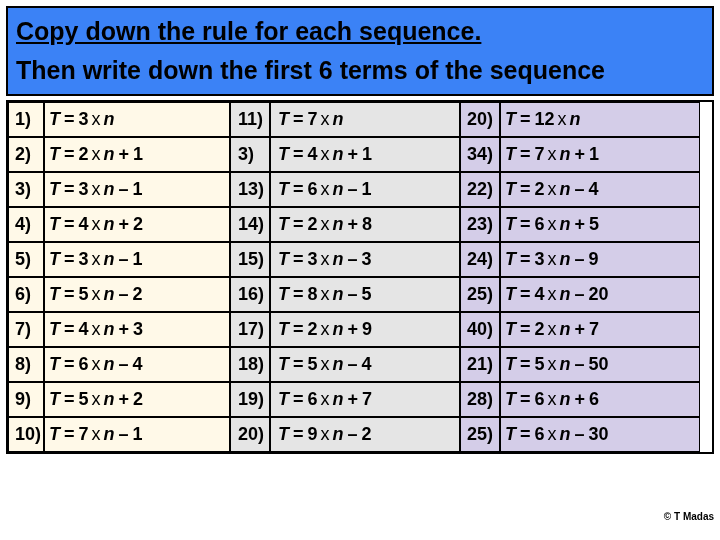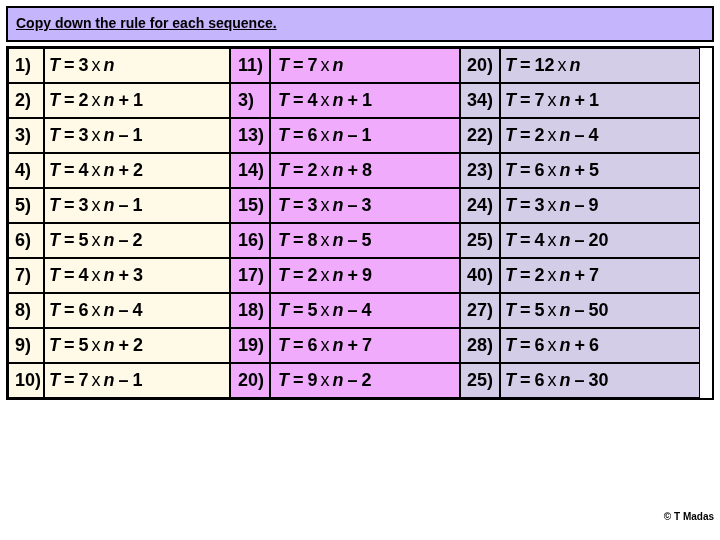--- a/index.html
+++ b/index.html
@@ -5,25 +5,25 @@
   * { margin: 0; padding: 0; box-sizing: border-box; }
   body {
     font-family: "Comic Sans MS", cursive, sans-serif;
     background: #fff;
     width: 720px;
     height: 540px;
     position: relative;
   }
   .header-box {
     border: 2px solid #000;
-    background: #c4b5fd;
+    background: #3b82f6;
     margin: 6px 6px 4px 6px;
     padding: 6px 8px;
     font-weight: bold;
-    font-size: 14px;
+    font-size: 25px;
     line-height: 1.4;
   }
   .header-line1 { text-decoration: underline; }
   .header-line2 { margin-top: 4px; }
   .grid {
     border: 2px solid #000;
     margin: 0 6px;
     display: grid;
     grid-template-columns: 36px 186px 40px 190px 40px 200px;
     font-weight: bold;
@@ -31,21 +31,21 @@
   }
   .cell {
     border: 1px solid #000;
     padding: 6px 4px;
     display: flex;
     align-items: center;
     white-space: nowrap;
   }
   .num { justify-content: flex-start; padding-left: 6px; }
   .col1 { background: #fff9e8; }
-  .col2 { background: #f0abfc; padding-left: 7px; }
+  .col2 { background: #e5e5e5; padding-left: 7px; }
   .col3 { background: #d4cde8; }
   .txt .t    { font-style: italic; }
   .txt .eq   { margin: 0 4px; }
   .txt .coef { }
   .txt .x    { font-family: Arial, sans-serif; font-weight: normal; margin: 0 3px; }
   .txt .n    { font-style: italic; }
   .txt .op   { margin: 0 4px; }
   .txt .c    { }
   .credit {
     position: absolute;
@@ -54,20 +54,21 @@
     font-family: Arial, sans-serif;
     font-size: 10px;
     font-weight: bold;
   }
 </style>
 </head>
 <body>
 
 <div class="header-box">
   <div class="header-line1">Copy down the rule for each sequence.</div>
+  <div class="header-line2">Then write  down the first 6 terms of the sequence</div>
 </div>
 
 <div class="grid" id="grid">
     <div class="cell num col1">1)</div>
     <div class="cell txt col1">
       <span class="t">T</span>
       <span class="eq">=</span>
       <span class="coef">3</span>
       <span class="x">x</span>
       <span class="n">n</span>
@@ -281,21 +282,21 @@
     <div class="cell num col2">18)</div>
     <div class="cell txt col2">
       <span class="t">T</span>
       <span class="eq">=</span>
       <span class="coef">5</span>
       <span class="x">x</span>
       <span class="n">n</span>
       <span class="op">–</span>
       <span class="c">4</span>
     </div>
-    <div class="cell num col3">27)</div>
+    <div class="cell num col3">21)</div>
     <div class="cell txt col3">
       <span class="t">T</span>
       <span class="eq">=</span>
       <span class="coef">5</span>
       <span class="x">x</span>
       <span class="n">n</span>
       <span class="op">–</span>
       <span class="c">50</span>
     </div>
     <div class="cell num col1">9)</div>

